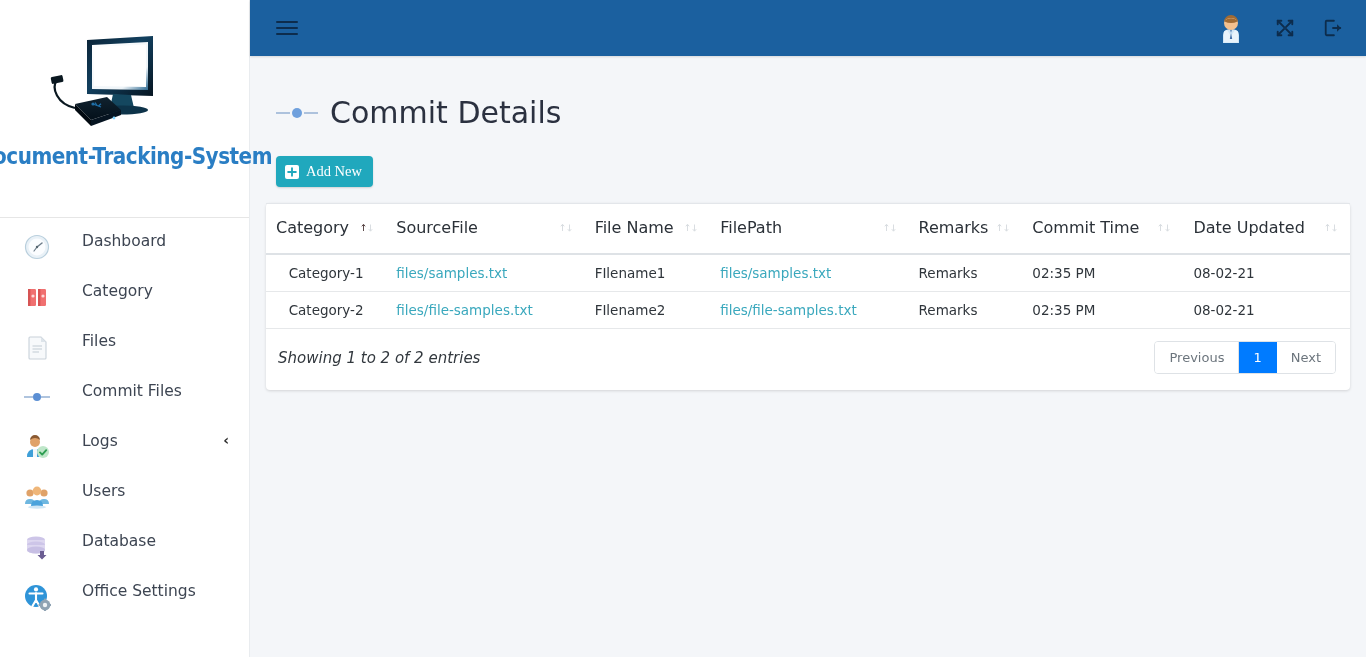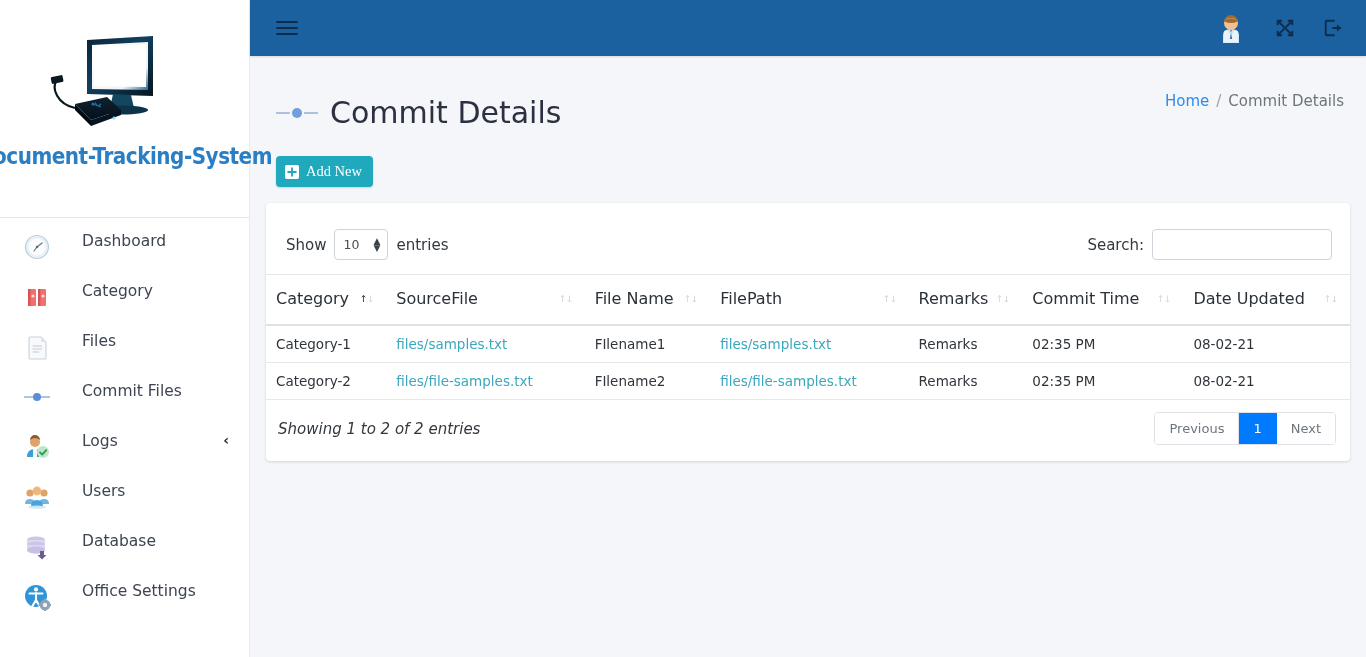--- a/index.html
+++ b/index.html
@@ -154,21 +154,21 @@
     display: inline-flex; flex-direction: row; gap: 1px;
   }
   table.dt tbody td {
     font-size: 13.5px; color: #2f353b;
     padding: 10px 10px;
     border-bottom: 1px solid #e6e8ea;
     white-space: nowrap;
   }
   table.dt tbody tr:last-child td { border-bottom: 1px solid #e6e8ea; }
   td.link-cell a { color: #3aa8bd; text-decoration: none; cursor: pointer; }
-  th:first-child, td:first-child { padding-left: 12px; }
+  th:first-child, td:first-child { padding-left: 12px; text-align: center; }
 
   .card-bottom {
     display: flex; align-items: center;
     padding: 12px 14px 16px 12px;
   }
   .dt-info { font-size: 15px; color: #32383e; font-style: italic; }
   .pagination { margin-left: auto; display: flex; border-radius: 4px; overflow: hidden; border: 1px solid #dee2e6; }
   .pg {
     padding: 8px 14px; font-size: 13px; color: #6c757d;
     background: #fff; cursor: pointer;
@@ -398,52 +398,35 @@
       <div class="page-title-wrap">
         <span class="commit-icon">
           <svg viewBox="0 0 44 16" width="44" height="16">
             <line x1="0" y1="8" x2="14" y2="8" stroke="#9bb6d6" stroke-width="1.6"></line>
             <line x1="28" y1="8" x2="42" y2="8" stroke="#9bb6d6" stroke-width="1.6"></line>
             <circle cx="21" cy="8" r="5" fill="#6fa0dd"></circle>
           </svg>
         </span>
         <h1 class="page-title">Commit Details</h1>
       </div>
-      <div class="breadcrumb">
-        <a>Home</a><span class="sep">/</span><span>Commit Details</span>
-      </div>
     </div>
 
     <div class="addnew-wrap">
       <button class="btn-addnew">
         <span class="plus-box">
           <svg viewBox="0 0 14 14" width="12" height="12">
             <path d="M7 2.5 v9 M2.5 7 h9" stroke="#20a8bd" stroke-width="2.2" stroke-linecap="round"></path>
           </svg>
         </span>
         <span>Add New</span>
       </button>
     </div>
 
     <section class="card">
 
-      <div class="card-top">
-        <div class="dt-length">
-          <span class="lbl">Show</span>
-          <span class="len-select">
-            <span>10</span>
-            <span class="caret">▲<br>▼</span>
-          </span>
-          <span class="lbl">entries</span>
-        </div>
-        <div class="dt-filter">
-          <label>Search:</label>
-          <input class="search-input" type="text" value="" placeholder="" style="">
-        </div>
-      </div>
 
       <table class="dt">
         <thead>
           <tr>
             <th>
               <span>Category</span>
               <span class="sorter">
                 <svg viewBox="0 0 14 14" width="14" height="14">
                   <path d="M3.5 9 V2.5 M1.8 4.3 L3.5 2.3 L5.2 4.3" stroke="#5d4b4b" stroke-width="1" fill="none"></path>
                   <path d="M10.5 2.5 V9 M8.8 7.2 L10.5 9.2 L12.2 7.2" stroke="#d9dde1" stroke-width="1" fill="none"></path>

